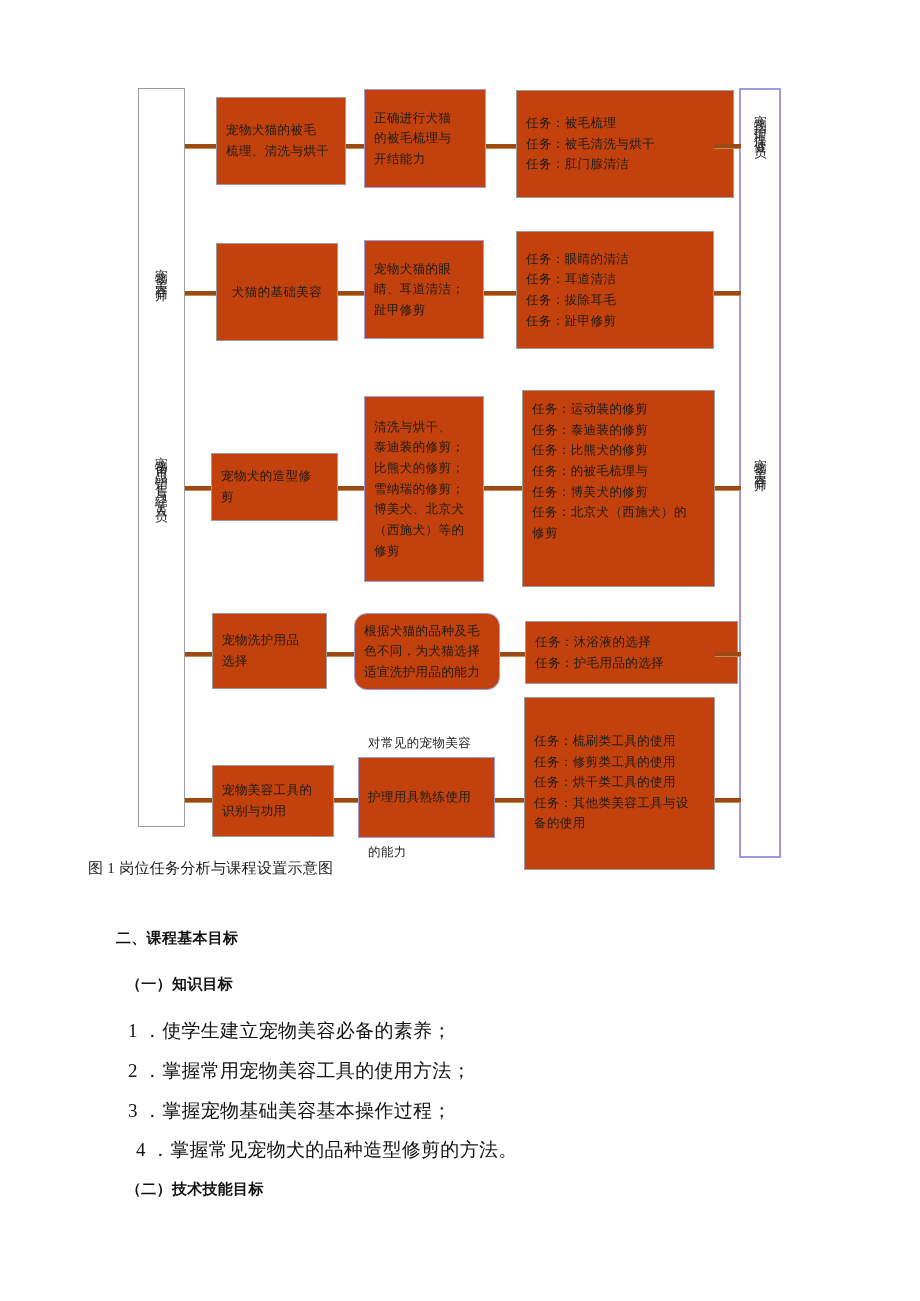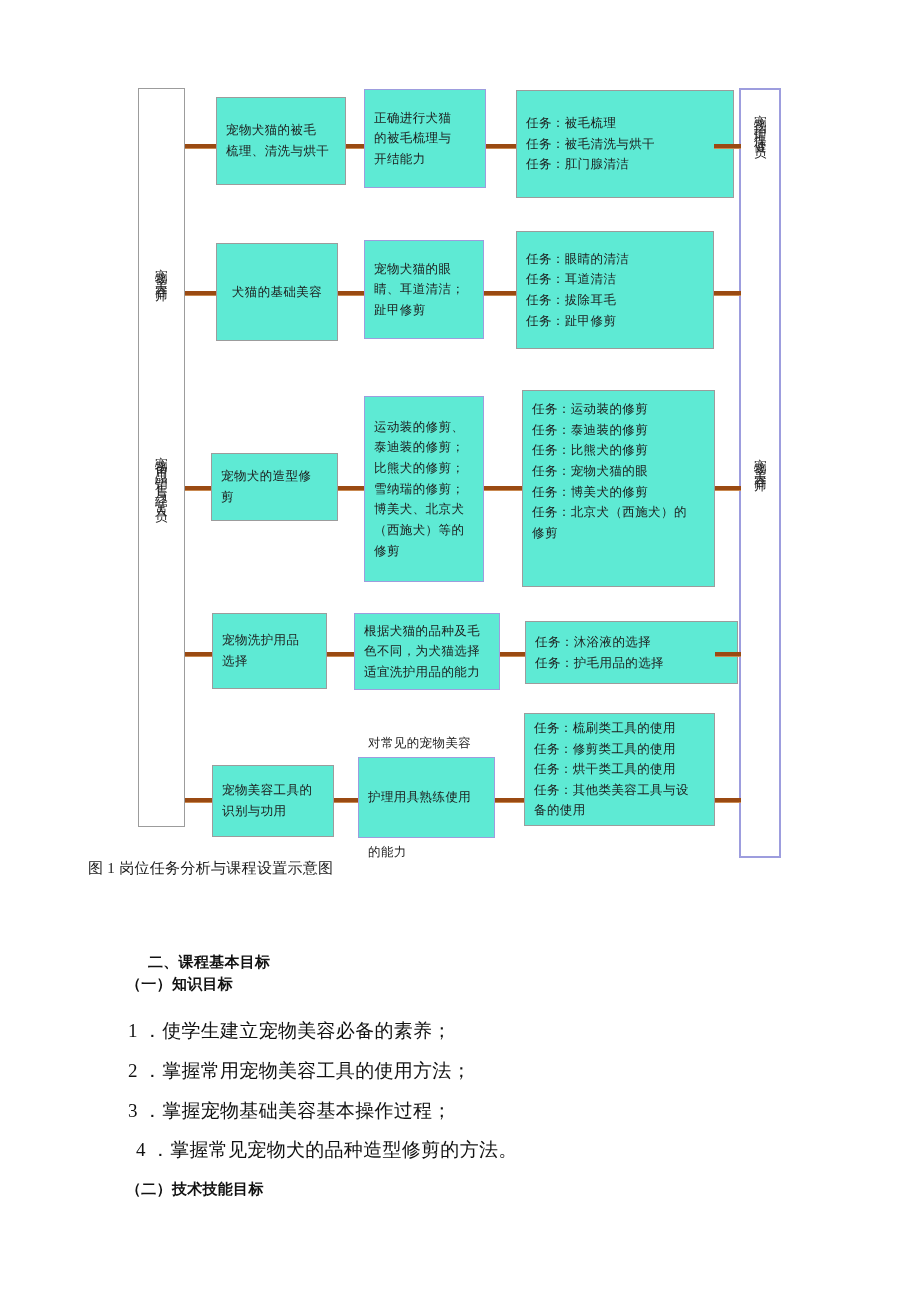--- a/index.html
+++ b/index.html
@@ -4,21 +4,21 @@
 <style>
   html,body{margin:0;padding:0;}
   body{
     width:920px;height:1301px;background:#ffffff;
     font-family:"Liberation Serif","DejaVu Serif",serif;
     color:#1a1a1a;position:relative;overflow:hidden;
   }
   #diagram{position:absolute;left:0;top:0;width:920px;height:880px;}
   .box{
     position:absolute;box-sizing:border-box;
-    background:#5eead4;
+    background:#c2410c;
     border:1.5px solid #9c9c9c;
     display:flex;flex-direction:column;justify-content:center;
     padding:4px 9px;
     font-size:12.5px;line-height:1.65;
     color:#1c1c1c;
     letter-spacing:.4px;
   }
   .box.purple{border:1.5px solid #9d9dde;}
   .box.center{align-items:center;text-align:right;}
   .box .ln{white-space:nowrap;}
@@ -104,47 +104,47 @@
   </div>
   <div class="conn" style="left:714px;top:291px;width:27px;"></div>
 
   <div class="conn" style="left:185px;top:486px;width:26px;"></div>
   <div class="box wrap" style="left:211px;top:453px;width:127px;height:68px;">
     <div class="ln">宠物犬的造型修</div>
     <div class="ln">剪</div>
   </div>
   <div class="conn" style="left:338px;top:486px;width:26px;"></div>
   <div class="box purple wrap" style="left:364px;top:396px;width:120px;height:186px;">
-    <div class="ln">运动装的修剪、</div>
+    <div class="ln">清洗与烘干、</div>
     <div class="ln">泰迪装的修剪；</div>
     <div class="ln">比熊犬的修剪；</div>
     <div class="ln">雪纳瑞的修剪；</div>
     <div class="ln">博美犬、北京犬</div>
     <div class="ln">（西施犬）等的</div>
     <div class="ln">修剪</div>
   </div>
   <div class="conn" style="left:484px;top:486px;width:38px;"></div>
   <div class="box" style="left:522px;top:390px;width:193px;height:197px;padding-top:8px;justify-content:flex-start;">
     <div class="ln">任务：运动装的修剪</div>
     <div class="ln">任务：泰迪装的修剪</div>
     <div class="ln">任务：比熊犬的修剪</div>
-    <div class="ln">任务：宠物犬猫的眼</div>
+    <div class="ln">任务：的被毛梳理与</div>
     <div class="ln">任务：博美犬的修剪</div>
     <div class="ln">任务：北京犬（西施犬）的</div>
     <div class="ln">修剪</div>
   </div>
   <div class="conn" style="left:715px;top:486px;width:26px;"></div>
 
   <div class="conn" style="left:185px;top:652px;width:27px;"></div>
   <div class="box wrap" style="left:212px;top:613px;width:115px;height:76px;">
     <div class="ln">宠物洗护用品</div>
     <div class="ln">选择</div>
   </div>
   <div class="conn" style="left:327px;top:652px;width:27px;"></div>
-  <div class="box purple wrap" style="left:354px;top:613px;width:146px;height:77px;">
+  <div class="box purple wrap" style="left:354px;top:613px;width:146px;height:77px;border-radius:13px;">
     <div class="ln">根据犬猫的品种及毛</div>
     <div class="ln">色不同，为犬猫选择</div>
     <div class="ln">适宜洗护用品的能力</div>
   </div>
   <div class="conn" style="left:500px;top:652px;width:25px;"></div>
   <div class="box" style="left:525px;top:621px;width:213px;height:63px;">
     <div class="ln">任务：沐浴液的选择</div>
     <div class="ln">任务：护毛用品的选择</div>
   </div>
   <div class="conn" style="left:715px;top:652px;width:26px;"></div>
@@ -154,36 +154,36 @@
     <div class="ln">宠物美容工具的</div>
     <div class="ln">识别与功用</div>
   </div>
   <div class="conn" style="left:334px;top:798px;width:24px;"></div>
   <div class="box purple wrap" style="left:358px;top:757px;width:137px;height:81px;gap:34px;">
     <div class="ln">对常见的宠物美容</div>
     <div class="ln">护理用具熟练使用</div>
     <div class="ln">的能力</div>
   </div>
   <div class="conn" style="left:495px;top:798px;width:29px;"></div>
-  <div class="box" style="left:524px;top:713px;width:191px;height:113px;">
+  <div class="box" style="left:524px;top:697px;width:191px;height:173px;font-family:Liberation Mono, monospace;">
     <div class="ln">任务：梳刷类工具的使用</div>
     <div class="ln">任务：修剪类工具的使用</div>
     <div class="ln">任务：烘干类工具的使用</div>
     <div class="ln">任务：其他类美容工具与设</div>
     <div class="ln">备的使用</div>
   </div>
   <div class="conn" style="left:715px;top:798px;width:26px;"></div>
 
 </div>
 
 <div class="doc">
 
   <div class="caption" style="left:88px;top:859px;">图 1 岗位任务分析与课程设置示意图</div>
 
-  <div class="para bold" style="left:148px;top:929px;margin-top:24px;">二、课程基本目标</div>
+  <div class="para bold" style="left:116px;top:929px;">二、课程基本目标</div>
 
   <div class="para bold" style="left:126px;top:975px;">（一）知识目标</div>
 
   <div class="para" style="left:128px;top:1018px;">1 ．使学生建立宠物美容必备的素养；</div>
 
   <div class="para" style="left:128px;top:1058px;font-family:Liberation Serif, serif;">2  ．掌握常用宠物美容工具的使用方法；</div>
 
   <div class="para" style="left:128px;top:1098px;">3  ．掌握宠物基础美容基本操作过程；</div>
 
   <div class="para" style="left:136px;top:1137px;">4 ．掌握常见宠物犬的品种造型修剪的方法。</div>

